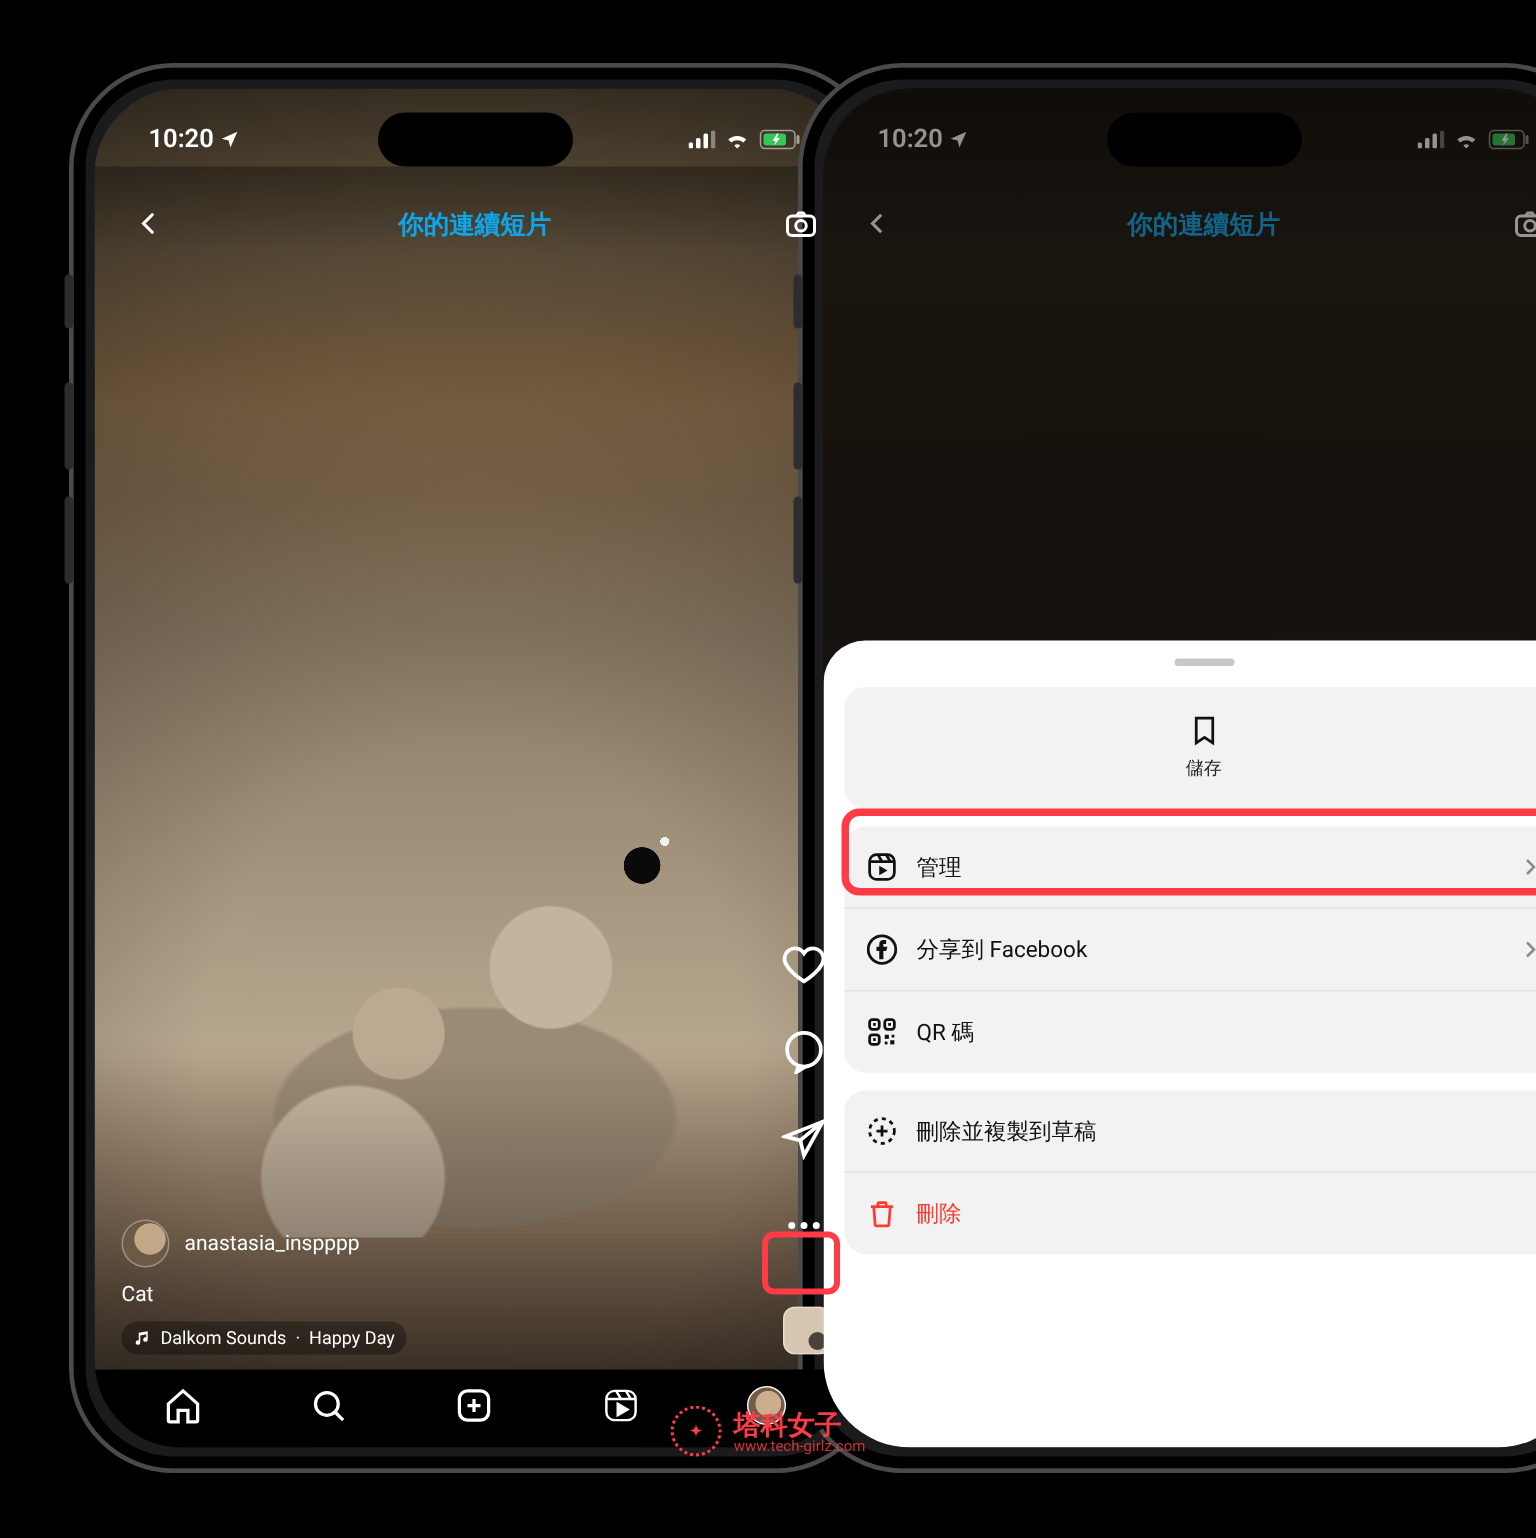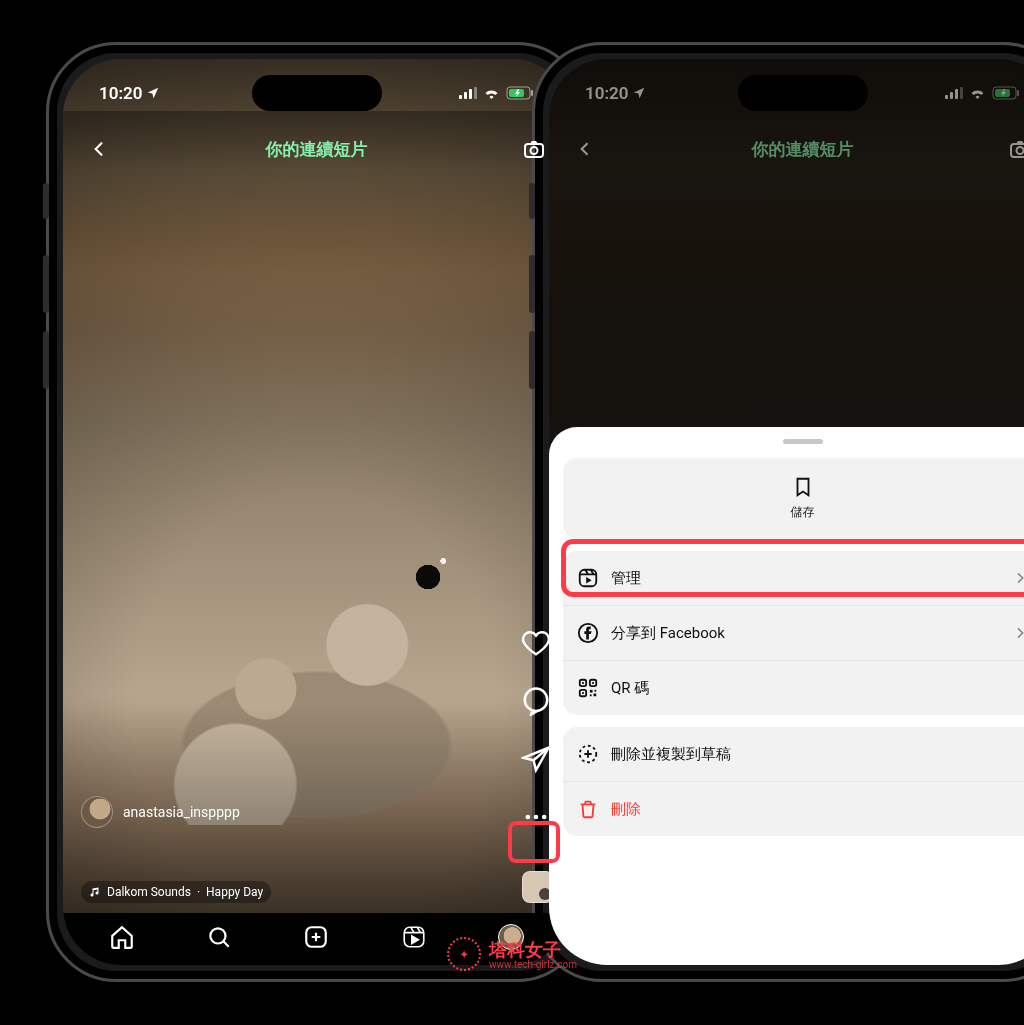--- a/index.html
+++ b/index.html
@@ -57,38 +57,38 @@
       radial-gradient(circle 120px at 34% 90%,#cab69c 0 50%,transparent 52%),
       radial-gradient(ellipse 220px 120px at 50% 80%,#9e8a70 0 60%,transparent 62%);
     filter:saturate(.85);
   }
   .reel-shadow-top { position:absolute; top:52px; left:0; right:0; height:160px; background:linear-gradient(#0005,transparent); }
   .reel-shadow-bot { position:absolute; bottom:0; left:0; right:0; height:260px; background:linear-gradient(transparent,#0009); }
 
   .app-header {
     position:absolute; top:68px; left:0; right:0; height:44px;
     display:flex; align-items:center; justify-content:space-between;
-    padding:0 20px; color:#86efac; z-index:30;
+    padding:0 20px; color:#0ea5e9; z-index:30;
   }
   .app-header .title { font-size:17px; font-weight:600; flex:1; text-align:center; }
   .icon-btn { width:32px; height:32px; display:flex; align-items:center; justify-content:center; color:#fff; }
 
   
   .rail { position:absolute; right:16px; bottom:130px; z-index:30; display:flex; flex-direction:column; align-items:center; gap:22px; }
   .rail .r-item { width:36px; height:36px; display:flex; align-items:center; justify-content:center; }
 
   
   .info { position:absolute; left:18px; right:90px; bottom:62px; z-index:30; color:#fff; }
   .user { display:flex; align-items:center; gap:10px; margin-bottom:10px; }
   .avatar { width:32px; height:32px; border-radius:50%;
     background:radial-gradient(circle at 60% 40%,#c3a887 0 40%,#6c5a47 42% 100%); border:1px solid #ffffff55; }
   .username { font-size:14px; font-weight:400; }
   .caption { font-size:14px; margin-bottom:10px; }
   .music { display:inline-flex; align-items:center; gap:6px; font-size:12px;
-    background:#0005; padding:4px 8px; border-radius:14px;margin-top:43px; }
+    background:#0005; padding:4px 8px; border-radius:14px; }
 
   .sound-thumb { position:absolute; right:16px; bottom:62px; width:32px; height:32px; border-radius:8px;
     background:#d7c6b2; z-index:30; border:1px solid #ffffff66; overflow:hidden; }
   .sound-thumb::after { content:""; position:absolute; right:2px; bottom:2px; width:12px; height:12px;
     background:#000a; border-radius:50%; }
 
   .bottom-nav { position:absolute; left:0; right:0; bottom:0; height:52px; background:#000;
     display:flex; align-items:center; justify-content:space-around; padding:0 10px 4px; z-index:30; }
   .bn-item { width:34px; height:34px; display:flex; align-items:center; justify-content:center; color:#fff; }
   .bn-avatar { width:26px; height:26px; border-radius:50%;
@@ -214,20 +214,21 @@
           </svg>
       </div>
     </div>
     <div class="hl hl-more"></div>
 
     <div class="info">
       <div class="user">
         <div class="avatar"></div>
         <div class="username">anastasia_inspppp</div>
       </div>
+      <div class="caption">Cat</div>
       <div class="music">
         <svg width="12" height="12" viewBox="0 0 24 24" fill="#fff">
             <path d="M9 18a3 3 0 11-2-2.83V5l12-2v11a3 3 0 11-2-2.83V7L9 8.5V18z"></path>
           </svg>
         <span>Dalkom Sounds</span>
         <span>·</span>
         <span>Happy Day</span>
       </div>
     </div>
     <div class="sound-thumb"></div>

